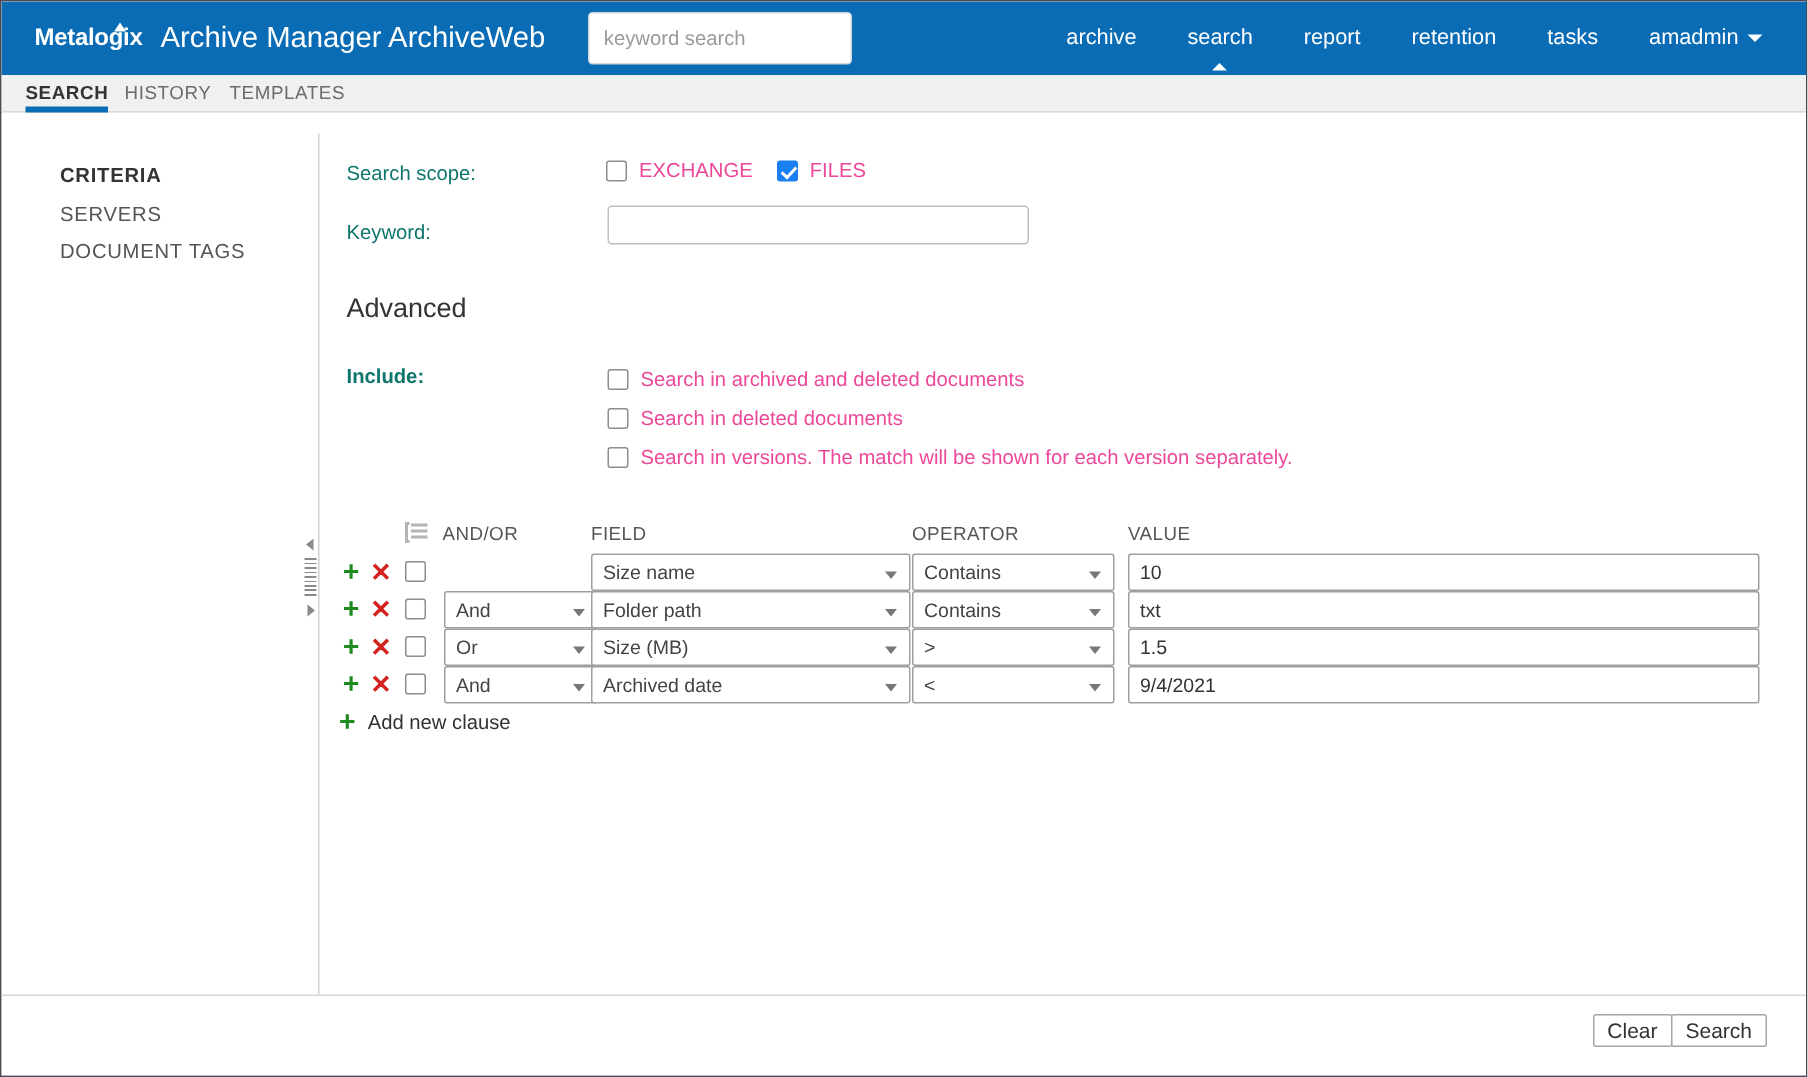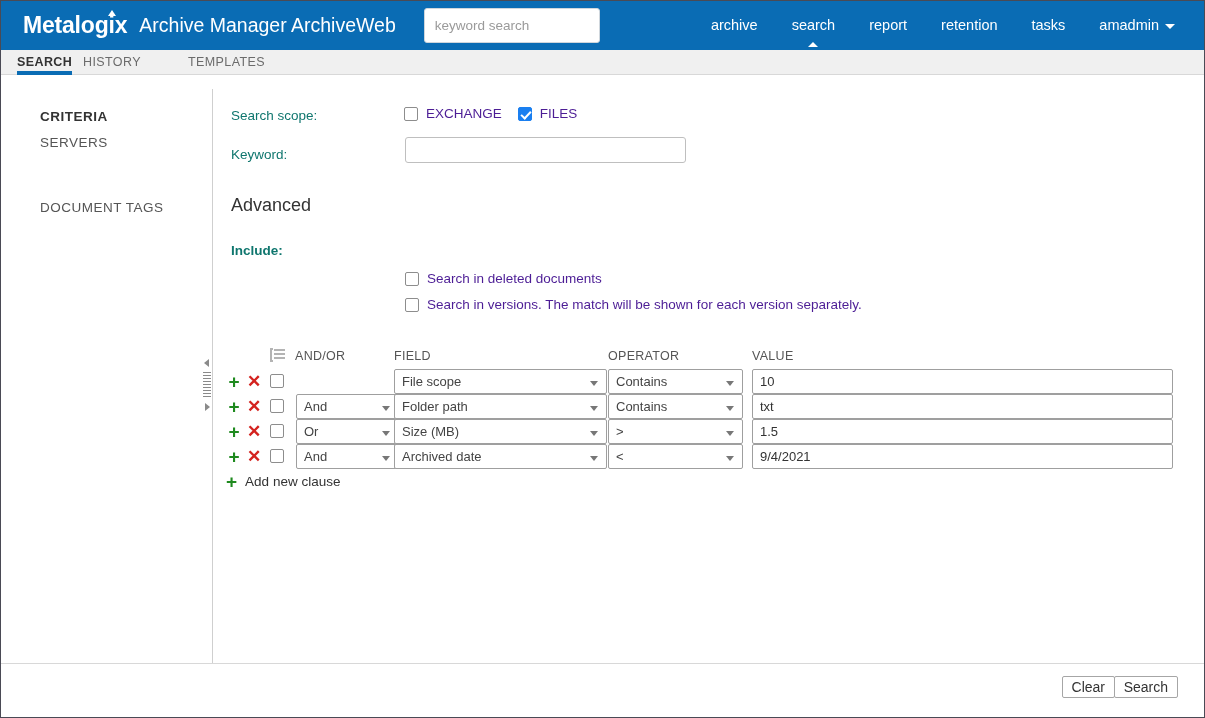--- a/index.html
+++ b/index.html
@@ -19,21 +19,21 @@
   
   .topbar {
     position: absolute; left: 0; top: 0;
     width: 1205px; height: 49px;
     background: #0a6cb4;
     display: flex; align-items: center;
   }
   .brand {
     margin-left: 22px;
     color: #ffffff;
-    font-size: 23px;
+    font-size: 16px;
     font-weight: bold;
     letter-spacing: -0.2px;
     position: relative;
     white-space: nowrap;
   }
   .brand .tri {
     position: absolute;
     right: 11px; top: -2px;
     width: 0; height: 0;
     border-left: 4px solid transparent;
@@ -117,41 +117,41 @@
   }
   .tab.active::after {
     content: "";
     position: absolute;
     left: 0; bottom: 0;
     width: 100%; height: 4px;
     background: #0a6cb4;
   }
   #tab0 { left: 16px; }
   #tab1 { left: 82px; }
-  #tab2 { left: 152px; margin-left: 35px; }
+  #tab2 { left: 152px; }
 
   
   .sidebar {
     position: absolute; left: 0; top: 75px;
     width: 211px; height: 588px;
     background: #ffffff;
     padding-left: 12px;
   }
   .side-item {
     position: absolute; left: 39px;
     font-size: 13.5px;
     color: #555555;
     letter-spacing: 0.5px;
     cursor: pointer;
     white-space: nowrap;
   }
   .side-item.active { color: #333333; font-weight: bold; }
   #side0 { top: 33px; }
   #side1 { top: 59px; }
-  #side2 { top: 84px; margin-top: 40px; }
+  #side2 { top: 84px; }
 
   .vdiv {
     position: absolute;
     left: 211px; top: 88px;
     width: 1px; height: 575px;
     background: #cfcfcf;
   }
 
   
   .splitter {
@@ -224,21 +224,21 @@
     content: "";
     position: absolute;
     left: 4px; top: 1px;
     width: 4px; height: 8px;
     border: solid #ffffff;
     border-width: 0 2px 2px 0;
     transform: rotate(43deg);
   }
   .cb-text {
     font-size: 13.5px;
-    color: #4c1d95;
+    color: #ec4899;
     margin-left: 8px;
     margin-right: 16px;
     white-space: nowrap;
   }
 
   .kw-field {
     position: absolute;
     left: 193px; top: 61px;
     width: 281px; height: 26px;
     border: 1px solid #bfbfbf;
@@ -446,20 +446,24 @@
       <span class="cb checked"></span>
       <span class="cb-text">FILES</span>
     </div>
 
     <div class="lbl" id="lbl-keyword">Keyword:</div>
     <input class="kw-field" type="text" value="" style="">
 
     <div class="adv-title">Advanced</div>
 
     <div class="lbl" id="lbl-include">Include:</div>
+    <div class="inc-row" id="inc0">
+      <span class="cb"></span>
+      <span class="cb-text">Search in archived and deleted documents</span>
+    </div>
     <div class="inc-row" id="inc1">
       <span class="cb"></span>
       <span class="cb-text">Search in deleted documents</span>
     </div>
     <div class="inc-row" id="inc2">
       <span class="cb"></span>
       <span class="cb-text">Search in versions. The match will be shown for each version separately.</span>
     </div>
 
     <div class="crit">
@@ -473,21 +477,21 @@
       <div class="colhead" id="ch-andor">AND/OR</div>
       <div class="colhead" id="ch-field">FIELD</div>
       <div class="colhead" id="ch-oper">OPERATOR</div>
       <div class="colhead" id="ch-value">VALUE</div>
 
       <div class="crow" style="top:28px">
         <span class="icon-plus">+</span>
         <span class="icon-x">✕</span>
         <span class="cb row-cb"></span>
         <input class="val-in" type="text" value="10" style="">
-        <div class="sel sel-field"><span>File scope</span><span class="arw"></span></div>
+        <div class="sel sel-field"><span>Size name</span><span class="arw"></span></div>
         <div class="sel sel-oper"><span>Contains</span><span class="arw"></span></div>
       </div>
 
       <div class="crow" style="top:53px">
         <span class="icon-plus">+</span>
         <span class="icon-x">✕</span>
         <span class="cb row-cb"></span>
         <div class="sel sel-andor"><span>And</span><span class="arw"></span></div>
         <div class="sel sel-field"><span>Folder path</span><span class="arw"></span></div>
         <div class="sel sel-oper"><span>Contains</span><span class="arw"></span></div>

